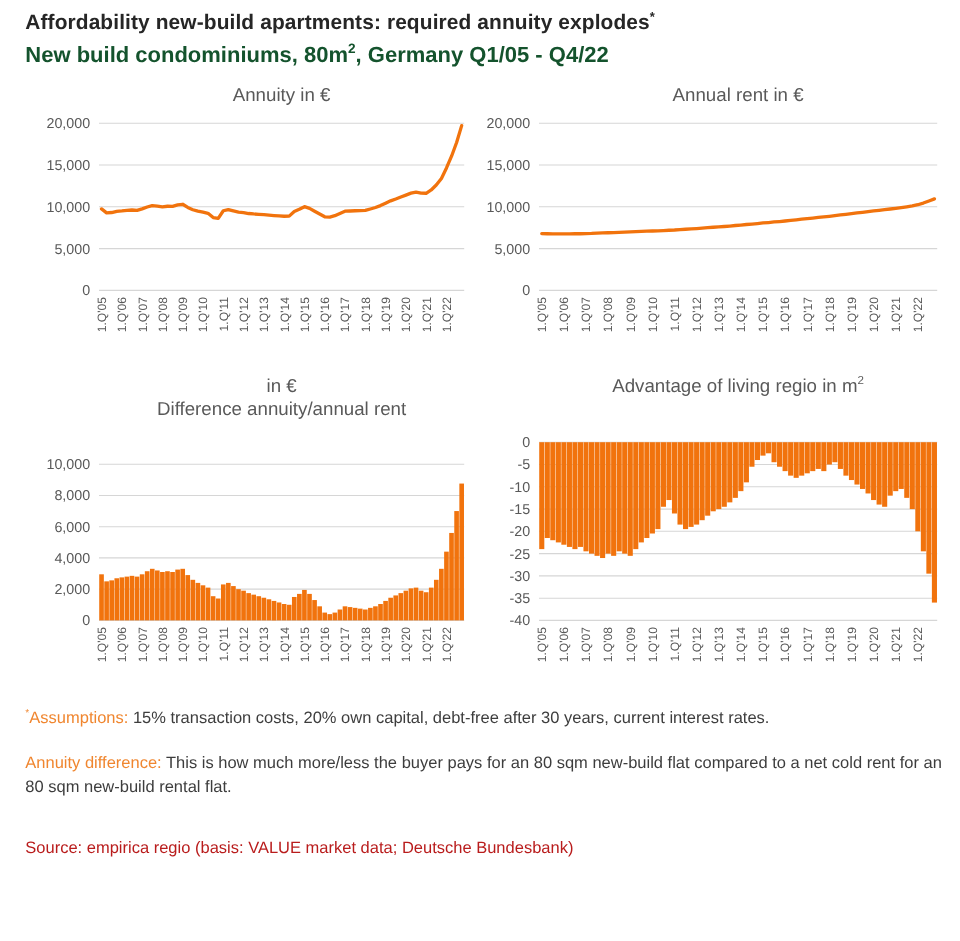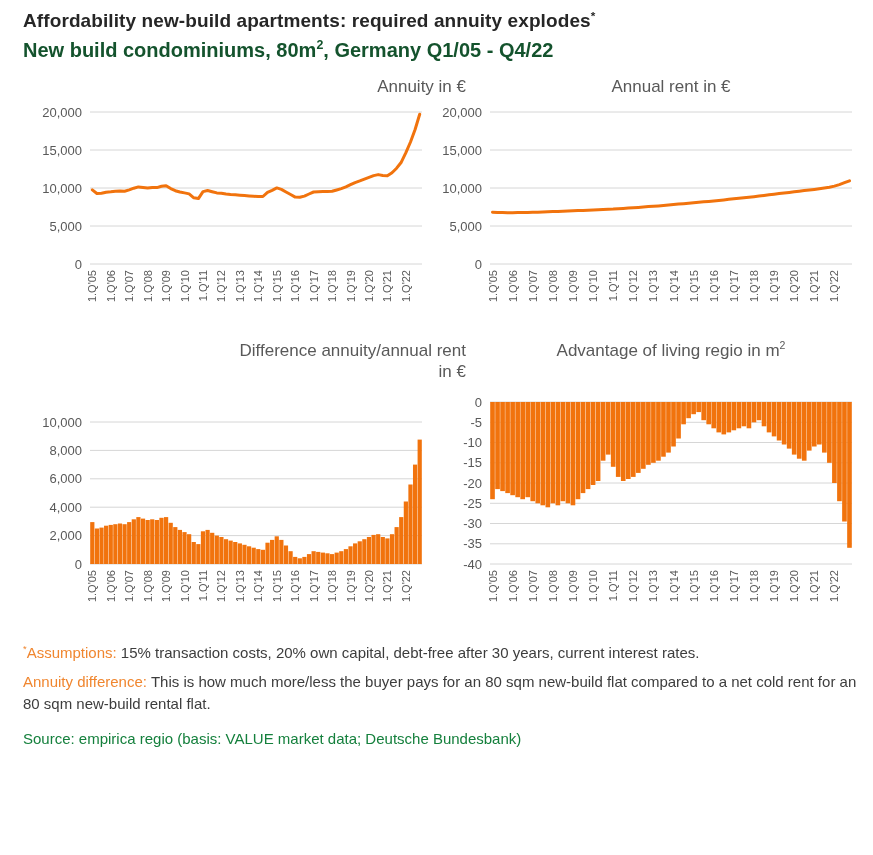--- a/index.html
+++ b/index.html
@@ -13,28 +13,28 @@
   .page-subtitle{font-size:20px;font-weight:700;color:#14532d;margin:0;}
   sup{font-size:62%;line-height:0;}
   .charts{display:grid;grid-template-columns:420px 433px;margin:14px 0 0 20px;row-gap:22px;}
   .chart-block{display:flex;flex-direction:column;}
   .chart-title{
     width:420px;text-align:center;color:#595959;font-size:17px;line-height:1.25;
     font-weight:400;
   }
   .chart-title.one-line{height:26px;}
   .chart-title.tall{height:54px;}
-  .t-left{transform:translateX(26px);text-align:right;}
+  .t-left{transform:translateX(26px);}
   .t-right{transform:translateX(21px);}
   svg{display:block;}
   .fnotes{padding:16px 12px 0 23px;font-size:15px;color:#3d3d3d;line-height:1.5;}
   .fn{margin:0 0 4px 0;}
-  .fn-gap{margin-bottom:6px;}
+  .fn-gap{margin-bottom:18px;}
   .fn-label{color:#f0862f;}
-  .source{margin-top:12px;color:#15803d;}
+  .source{margin-top:32px;color:#b91c1c;}
 </style>
 </head>
 <body>
 
 <div class="page">
 
   <div class="hdr">
     <h1 class="page-title"><span>Affordability new-build apartments: required annuity explodes</span><sup>*</sup></h1>
     <h2 class="page-subtitle"><span>New build condominiums, 80m</span><sup>2</sup><span>, Germany Q1/05 - Q4/22</span></h2>
   </div>
@@ -106,22 +106,22 @@
           <text x="318.0" y="168" text-anchor="end" font-size="11" fill="#595959" transform="rotate(-90 318.0 168)">1.Q'18</text>
           <text x="338.1" y="168" text-anchor="end" font-size="11" fill="#595959" transform="rotate(-90 338.1 168)">1.Q'19</text>
           <text x="358.2" y="168" text-anchor="end" font-size="11" fill="#595959" transform="rotate(-90 358.2 168)">1.Q'20</text>
           <text x="378.3" y="168" text-anchor="end" font-size="11" fill="#595959" transform="rotate(-90 378.3 168)">1.Q'21</text>
           <text x="398.4" y="168" text-anchor="end" font-size="11" fill="#595959" transform="rotate(-90 398.4 168)">1.Q'22</text>
         </svg>
     </div>
 
     <div class="chart-block">
       <div class="chart-title tall t-left">
+        <div>in €</div>
         <div>Difference annuity/annual rent</div>
-        <div>in €</div>
       </div>
       <svg width="420" height="232">
           <line x1="70" x2="402" y1="170.0" y2="170.0" stroke="#d6d6d6" stroke-width="1"></line>
           <text x="62" y="174.5" text-anchor="end" font-size="13" fill="#595959">0</text>
           <line x1="70" x2="402" y1="141.6" y2="141.6" stroke="#d6d6d6" stroke-width="1"></line>
           <text x="62" y="146.1" text-anchor="end" font-size="13" fill="#595959">2,000</text>
           <line x1="70" x2="402" y1="113.2" y2="113.2" stroke="#d6d6d6" stroke-width="1"></line>
           <text x="62" y="117.7" text-anchor="end" font-size="13" fill="#595959">4,000</text>
           <line x1="70" x2="402" y1="84.8" y2="84.8" stroke="#d6d6d6" stroke-width="1"></line>
           <text x="62" y="89.3" text-anchor="end" font-size="13" fill="#595959">6,000</text>

